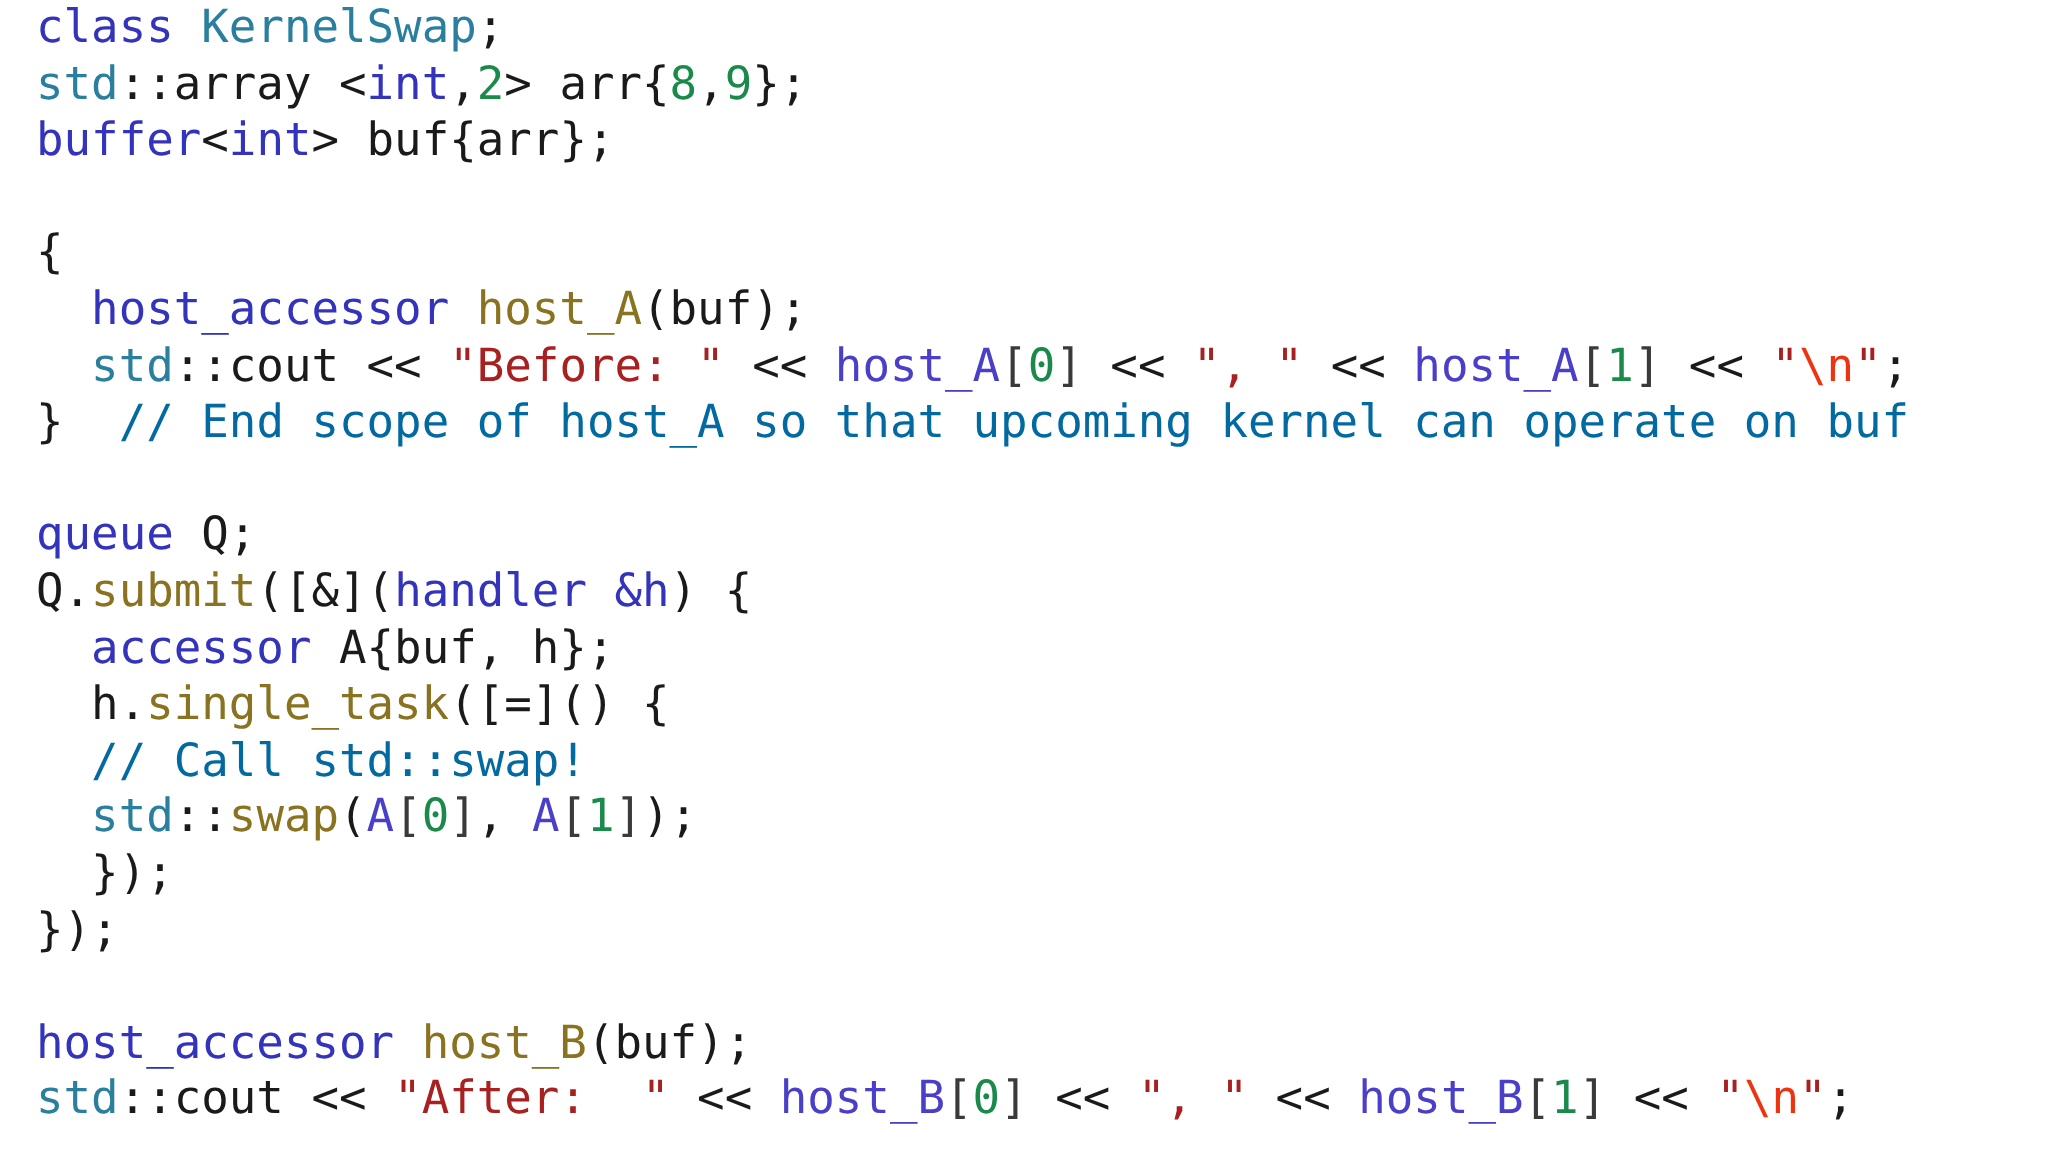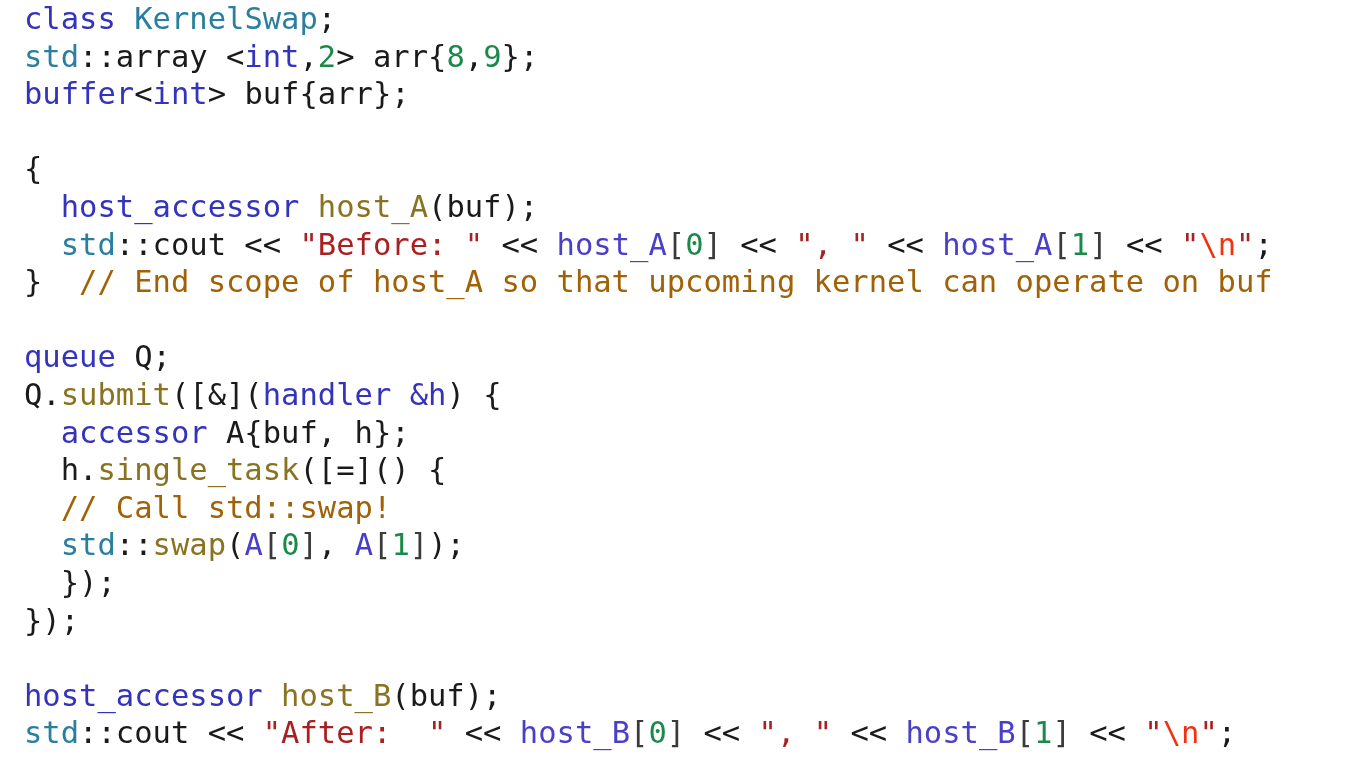--- a/index.html
+++ b/index.html
@@ -31,20 +31,20 @@
     display: block;
   }
   
   .t-plain   { color: #1a1a1a; }
   .t-kw      { color: #3333bb; }   
   .t-type    { color: #2a7f9e; }   
   .t-fn      { color: #8a7320; }   
   .t-num     { color: #1a8a4a; }   
   .t-str     { color: #a82020; }   
   .t-esc     { color: #ee3311; }   
-  .t-cmt     { color: #a16207; }   
+  .t-cmt     { color: #0369a1; }   
   .t-var     { color: #4a3fc8; }   
   .t-brk     { color: #3a3a3a; }   
 </style>
 </head>
 <body>
 
 <div id="code-block"><div class="code-line"><span class="t-kw">class</span><span class="t-plain"> </span><span class="t-type">KernelSwap</span><span class="t-plain">;</span></div><div class="code-line"><span class="t-type">std</span><span class="t-plain">::array &lt;</span><span class="t-kw">int</span><span class="t-plain">,</span><span class="t-num">2</span><span class="t-plain">&gt; arr{</span><span class="t-num">8</span><span class="t-plain">,</span><span class="t-num">9</span><span class="t-plain">};</span></div><div class="code-line"><span class="t-kw">buffer</span><span class="t-plain">&lt;</span><span class="t-kw">int</span><span class="t-plain">&gt; buf{arr};</span></div><div class="code-line"><span class="t-plain"> </span></div><div class="code-line"><span class="t-plain">{</span></div><div class="code-line"><span class="t-plain">  </span><span class="t-kw">host_accessor</span><span class="t-plain"> </span><span class="t-fn">host_A</span><span class="t-plain">(buf);</span></div><div class="code-line"><span class="t-plain">  </span><span class="t-type">std</span><span class="t-plain">::cout &lt;&lt; </span><span class="t-str">"Before: "</span><span class="t-plain"> &lt;&lt; </span><span class="t-var">host_A</span><span class="t-brk">[</span><span class="t-num">0</span><span class="t-brk">]</span><span class="t-plain"> &lt;&lt; </span><span class="t-str">", "</span><span class="t-plain"> &lt;&lt; </span><span class="t-var">host_A</span><span class="t-brk">[</span><span class="t-num">1</span><span class="t-brk">]</span><span class="t-plain"> &lt;&lt; </span><span class="t-str">"</span><span class="t-esc">\n</span><span class="t-str">"</span><span class="t-plain">;</span></div><div class="code-line"><span class="t-plain">}</span><span class="t-plain">  </span><span class="t-cmt">// End scope of host_A so that upcoming kernel can operate on buf</span></div><div class="code-line"><span class="t-plain"> </span></div><div class="code-line"><span class="t-kw">queue</span><span class="t-plain"> Q;</span></div><div class="code-line"><span class="t-plain">Q.</span><span class="t-fn">submit</span><span class="t-plain">([&amp;](</span><span class="t-kw">handler</span><span class="t-plain"> </span><span class="t-kw">&amp;h</span><span class="t-plain">) {</span></div><div class="code-line"><span class="t-plain">  </span><span class="t-kw">accessor</span><span class="t-plain"> A{buf, h};</span></div><div class="code-line"><span class="t-plain">  h.</span><span class="t-fn">single_task</span><span class="t-plain">([=]() {</span></div><div class="code-line"><span class="t-plain">  </span><span class="t-cmt">// Call std::swap!</span></div><div class="code-line"><span class="t-plain">  </span><span class="t-type">std</span><span class="t-plain">::</span><span class="t-fn">swap</span><span class="t-plain">(</span><span class="t-var">A</span><span class="t-brk">[</span><span class="t-num">0</span><span class="t-brk">]</span><span class="t-plain">, </span><span class="t-var">A</span><span class="t-brk">[</span><span class="t-num">1</span><span class="t-brk">]</span><span class="t-plain">);</span></div><div class="code-line"><span class="t-plain">  });</span></div><div class="code-line"><span class="t-plain">});</span></div><div class="code-line"><span class="t-plain"> </span></div><div class="code-line"><span class="t-kw">host_accessor</span><span class="t-plain"> </span><span class="t-fn">host_B</span><span class="t-plain">(buf);</span></div><div class="code-line"><span class="t-type">std</span><span class="t-plain">::cout &lt;&lt; </span><span class="t-str">"After:  "</span><span class="t-plain"> &lt;&lt; </span><span class="t-var">host_B</span><span class="t-brk">[</span><span class="t-num">0</span><span class="t-brk">]</span><span class="t-plain"> &lt;&lt; </span><span class="t-str">", "</span><span class="t-plain"> &lt;&lt; </span><span class="t-var">host_B</span><span class="t-brk">[</span><span class="t-num">1</span><span class="t-brk">]</span><span class="t-plain"> &lt;&lt; </span><span class="t-str">"</span><span class="t-esc">\n</span><span class="t-str">"</span><span class="t-plain">;</span></div></div>
 
 </body></html>

